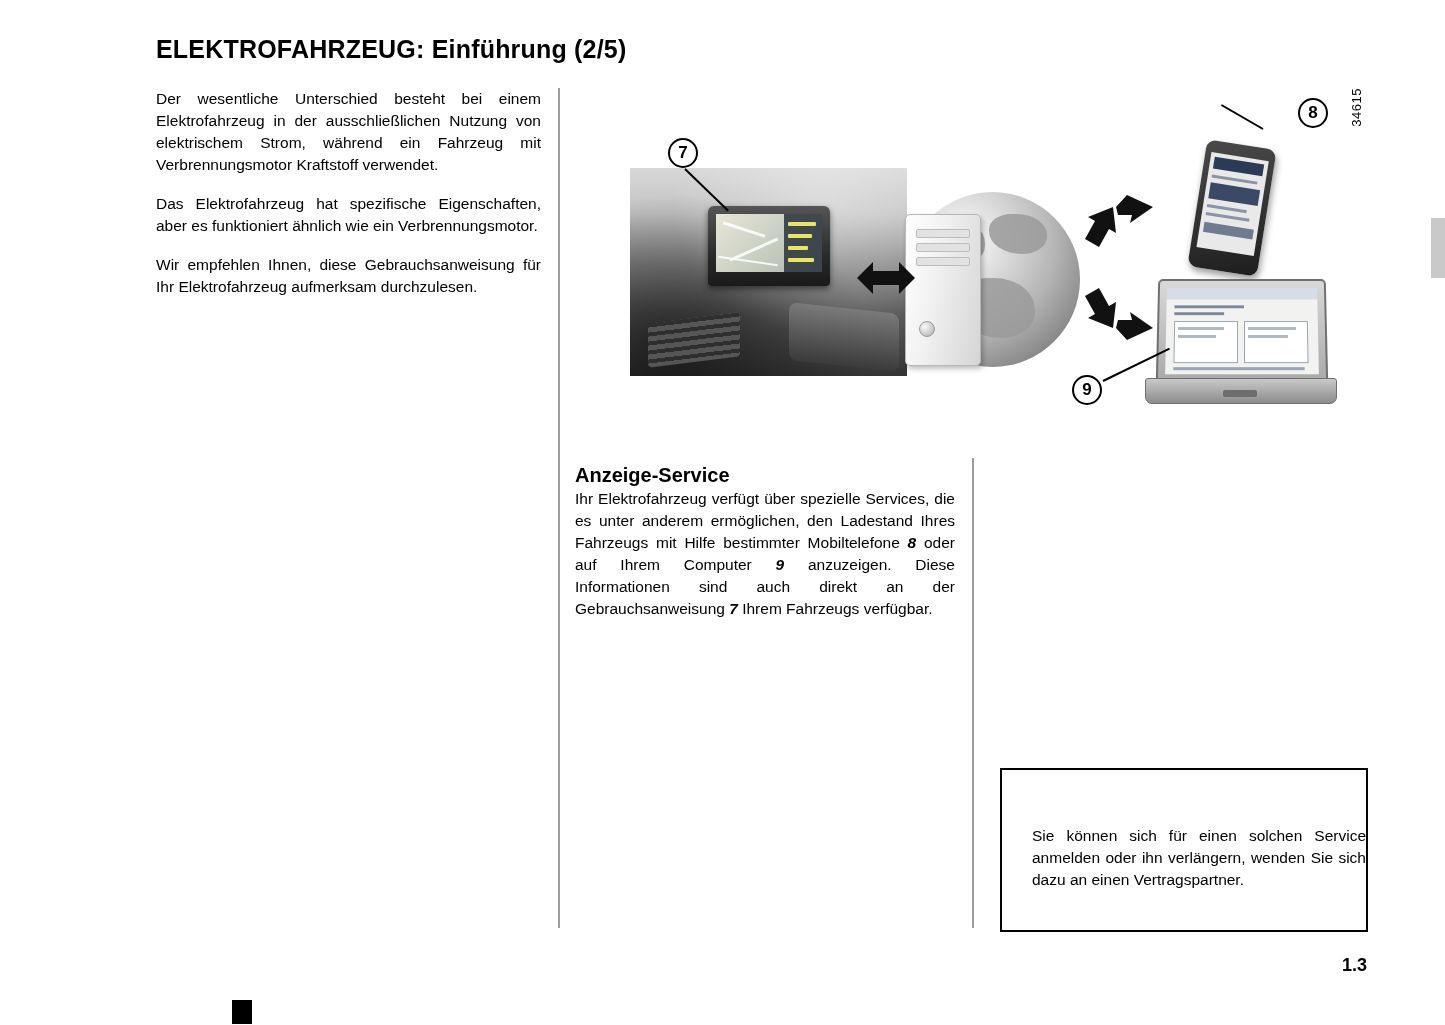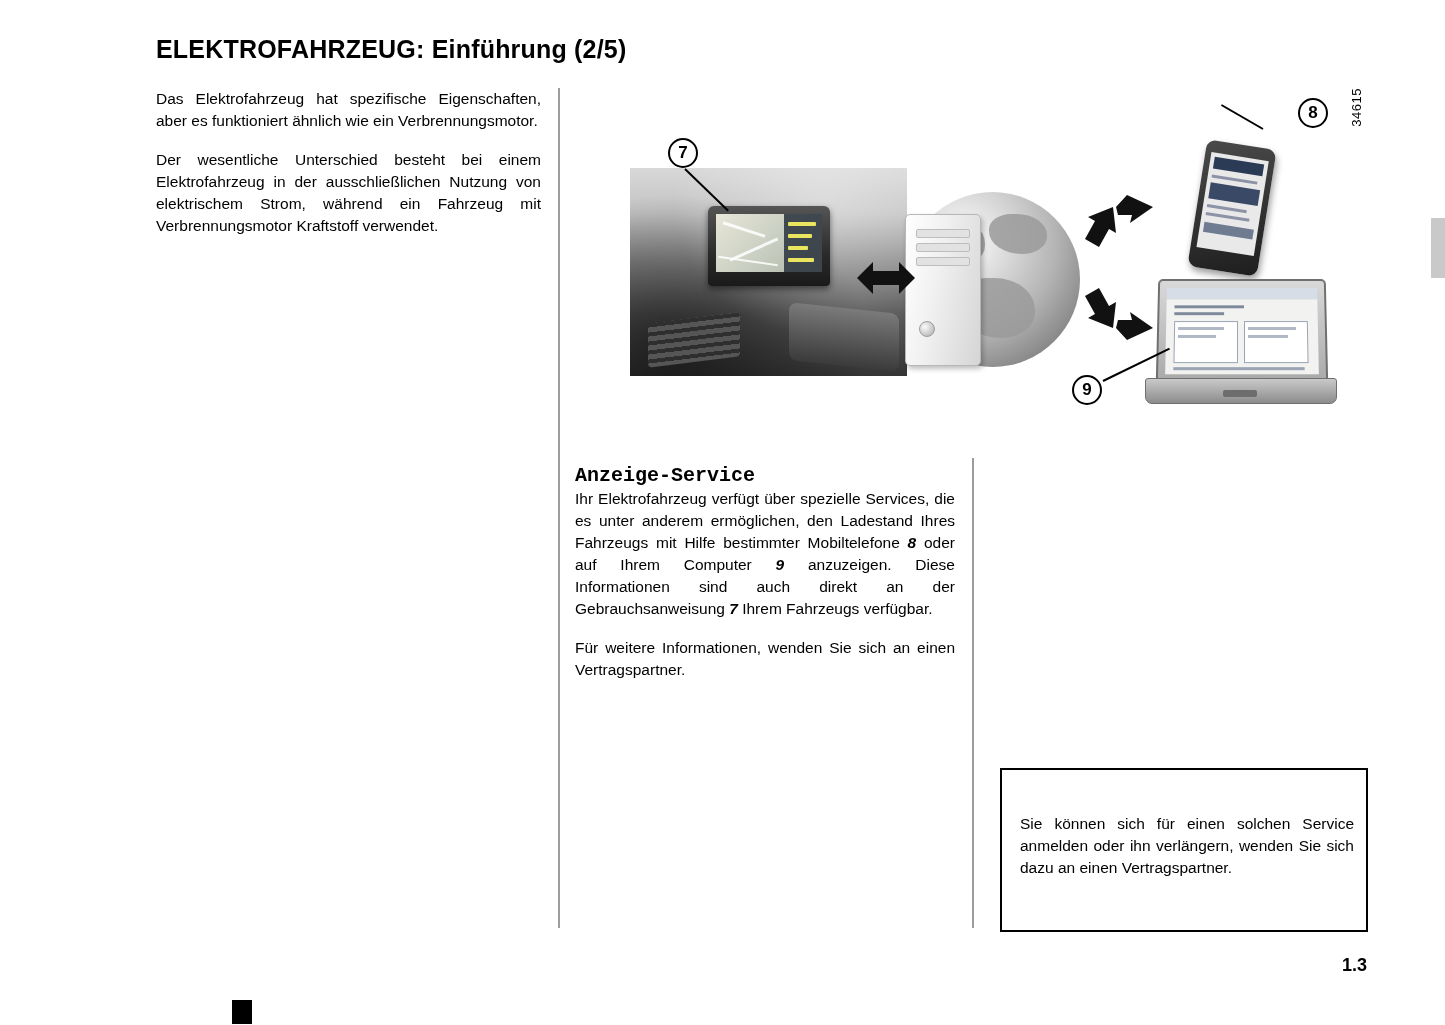--- a/index.html
+++ b/index.html
@@ -75,21 +75,20 @@
     width: 380px;
     font-size: 15.5px;
     line-height: 1.42;
     text-align: justify;
   }
   .col-mid h2 {
     font-size: 20px;
     font-weight: bold;
     margin: 0;
     line-height: 1.25;
-    font-family: Liberation Mono, monospace;
   }
   .col-mid .subhead {
     font-size: 15.5px;
     margin: 0 0 18px 0;
   }
   .col-mid p {
     margin: 0 0 17px 0;
   }
   .col-mid b { font-style: italic; font-weight: bold; }
 
@@ -97,21 +96,21 @@
   .note-box {
     position: absolute;
     left: 1000px;
     top: 768px;
     width: 368px;
     height: 164px;
     border: 2px solid #000;
     box-sizing: border-box;
   }
   .note-box p {
-    margin: 0;
+    margin: 12px;
     position: absolute;
     left: 18px;
     top: 43px;
     width: 334px;
     font-size: 15.5px;
     line-height: 1.42;
     text-align: justify;
   }
 
   
@@ -390,22 +389,23 @@
 <body>
 
 <div class="page">
 
   <div class="page-title">
     <span class="title-main">ELEKTROFAHRZEUG:</span>
     <span class="title-sub">Einführung (2/5)</span>
   </div>
 
   <div class="col-left">
+    <p>Der wesentliche Unterschied besteht bei einem Elektrofahrzeug in der ausschließlichen Nutzung von elektrischem Strom, während ein Fahrzeug mit Verbrennungsmotor Kraftstoff verwendet.</p>
     <p>Das Elektrofahrzeug hat spezifische Eigenschaften, aber es funktioniert ähnlich wie ein Verbrennungsmotor.</p>
-    <p>Der wesentliche Unterschied besteht bei einem Elektrofahrzeug in der ausschließlichen Nutzung von elektrischem Strom, während ein Fahrzeug mit Verbrennungsmotor Kraftstoff verwendet.</p>
+    <p>Wir empfehlen Ihnen, diese Gebrauchsanweisung für Ihr Elektrofahrzeug aufmerksam durchzulesen.</p>
   </div>
 
   <div class="divider-vertical" id="div-left"></div>
   <div class="divider-vertical" id="div-right"></div>
 
   <div class="figure">
 
     <div class="photo-dash">
       <div class="dash-shade"></div>
       <div class="vent"></div>
@@ -494,21 +494,20 @@
 
   <div class="fig-code">34615</div>
 
   <div class="edge-tab"></div>
 
   <div class="col-mid">
     <h2>Anzeige-Service</h2>
     <p>
       <span>Ihr Elektrofahrzeug verfügt über spezielle Services, die es unter anderem ermöglichen, den Ladestand Ihres Fahrzeugs mit Hilfe bestimmter Mobiltelefone </span><b>8</b><span> oder auf Ihrem Computer </span><b>9</b><span> anzuzeigen. Diese Informationen sind auch direkt an der Gebrauchsanweisung </span><b>7</b><span> Ihrem Fahrzeugs verfügbar.</span>
     </p>
-    <p>Für weitere Informationen, wenden Sie sich an einen Vertragspartner.</p>
   </div>
 
   <div class="note-box">
     <p>Sie können sich für einen solchen Service anmelden oder ihn verlängern, wenden Sie sich dazu an einen Vertragspartner.</p>
   </div>
 
   <div class="page-number">1.3</div>
   <div class="footer-tab"></div>
 
 </div>

